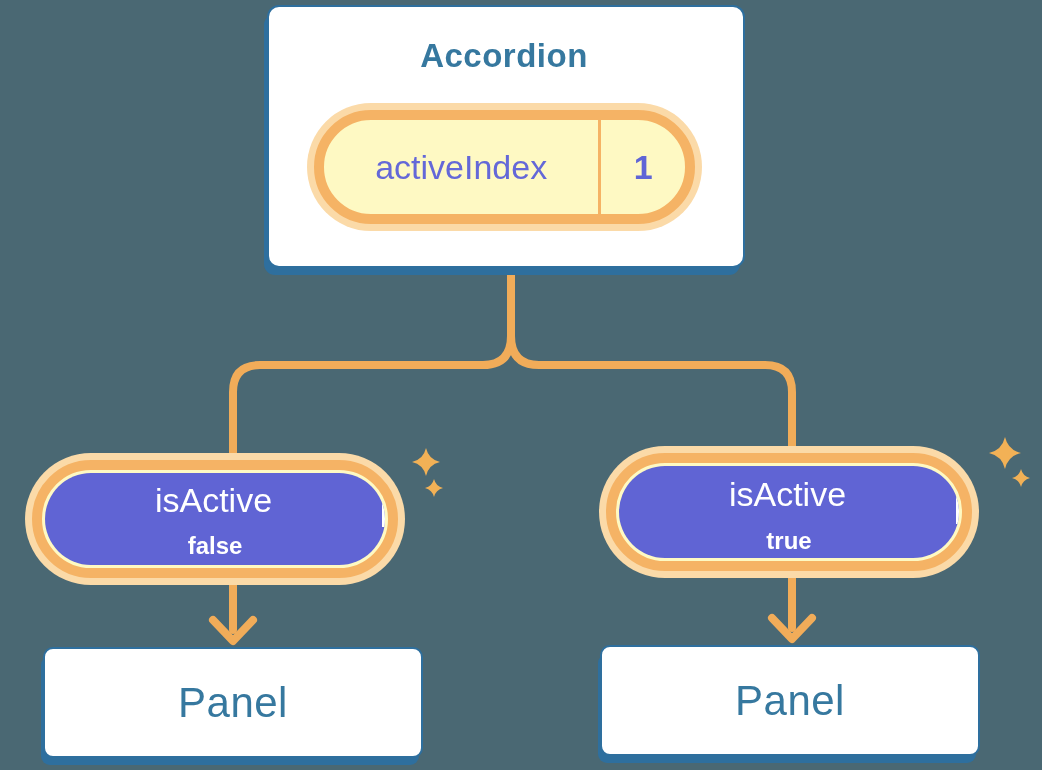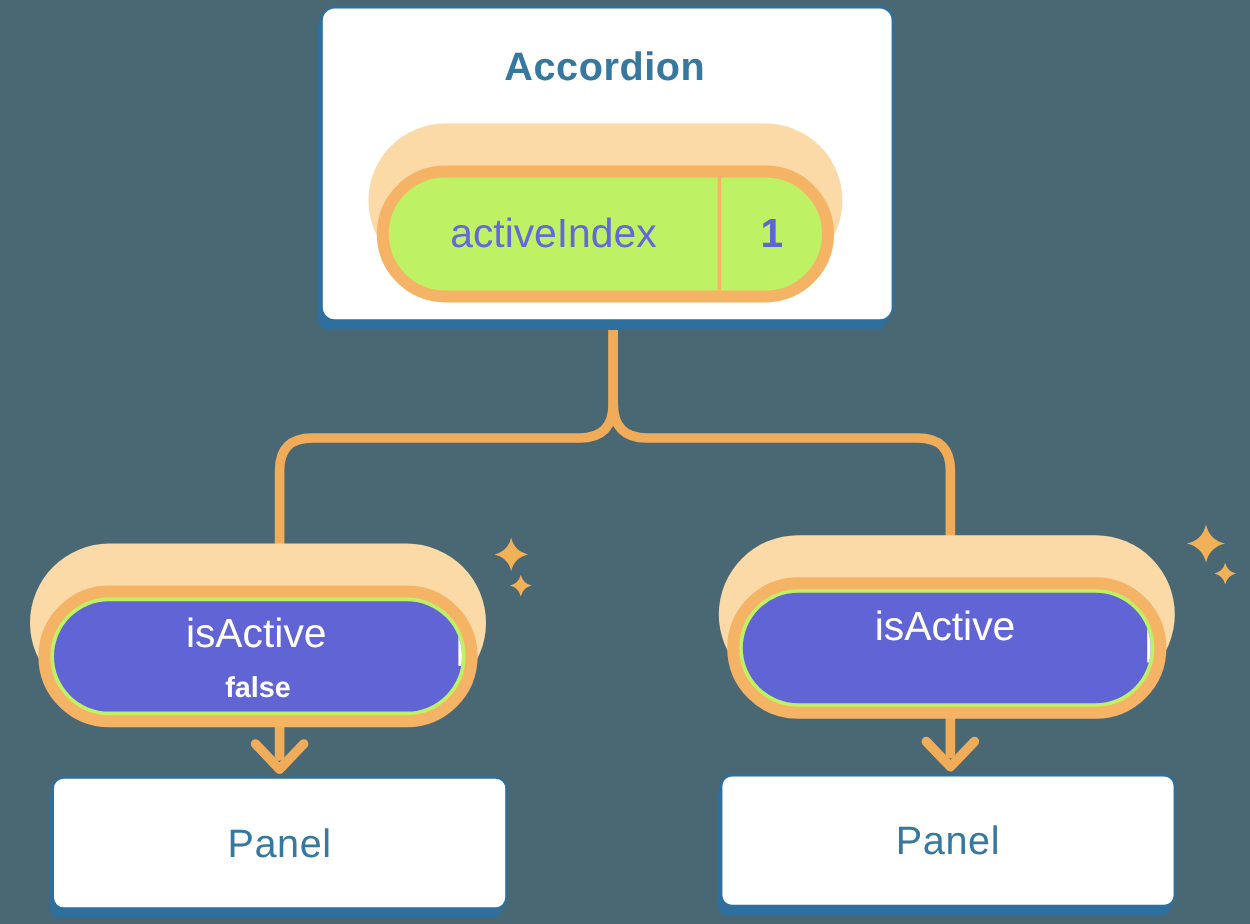--- a/index.html
+++ b/index.html
@@ -47,42 +47,41 @@
     width: 380px; height: 111px;
     border-radius: 10px;
     box-shadow: -3px 8px 0 -1px #2E6F9E;
     display: flex;
     align-items: center;
     justify-content: center;
   }
   .panel-left  { left: 43px;  top: 647px; }
   .panel-right { left: 600px; top: 645px; }
   .panel-label {
-    font-size: 33px;
+    font-size: 42px;
     font-weight: 500;
     letter-spacing: 0.5px;
     color: #36789F;
   }
   
   .pill-glow {
     position: absolute;
     box-sizing: border-box;
     background: #FBDAA8;
     border-radius: 999px;
     padding: 7px;
     z-index: 2;
   }
   .pill-ring {
     box-sizing: border-box;
     width: 100%; height: 100%;
     border: 10px solid #F5B365;
-    background: #bef264;
+    background: #fef9c3;
     border-radius: 999px;
     display: flex;
-    margin-top: 28px;
   }
   .state-pill { left: 307px; top: 103px; width: 395px; height: 128px; }
   .state-pill .seg-label {
     flex: 0 0 76%;
     border-right: 3px solid #F5B365;
     display: flex; align-items: center; justify-content: center;
     font-size: 34px;
     color: #6468D8;
   }
   .state-pill .seg-value {
@@ -161,20 +160,21 @@
         <div class="seg-label">isActive</div>
         <div class="seg-value">false</div>
       </div>
     </div>
   </div>
 
   <div class="pill-glow prop-pill-right">
     <div class="pill-ring">
       <div class="prop-fill">
         <div class="seg-label">isActive</div>
+        <div class="seg-value">true</div>
       </div>
     </div>
   </div>
 
   <div class="card panel-card panel-left">
     <span class="panel-label">Panel</span>
   </div>
 
   <div class="card panel-card panel-right">
     <span class="panel-label">Panel</span>

